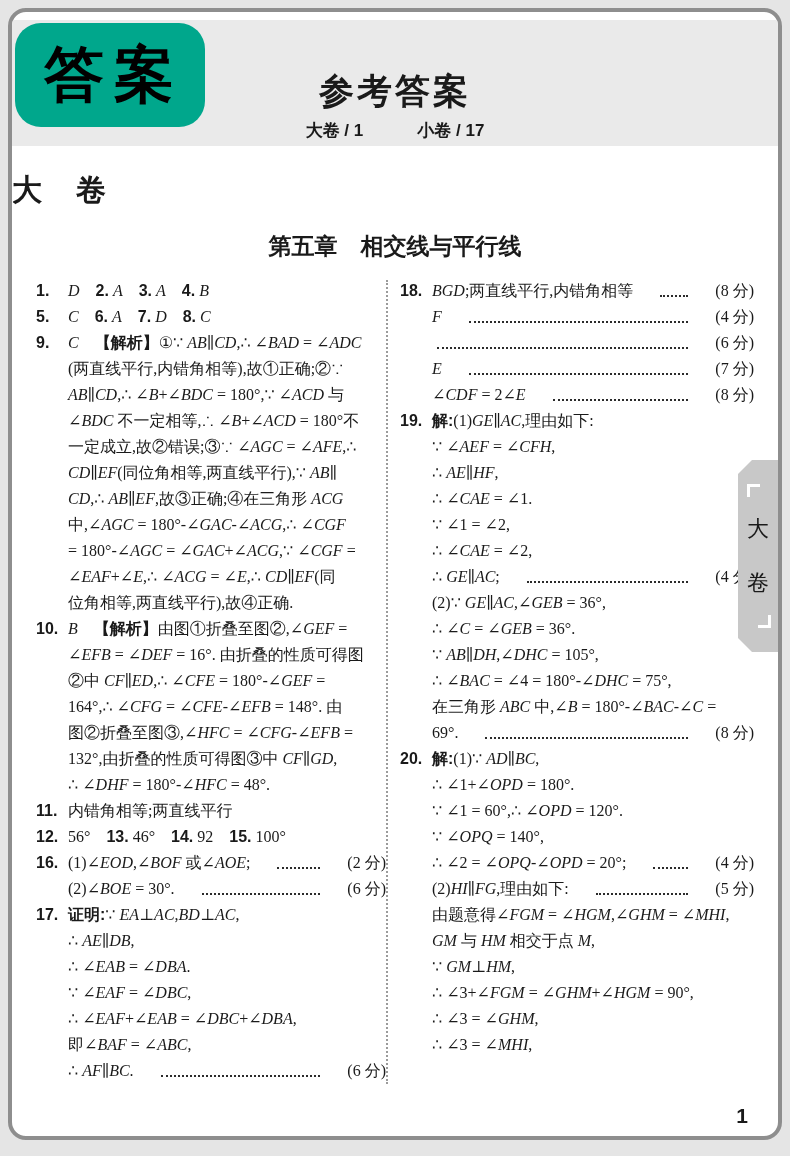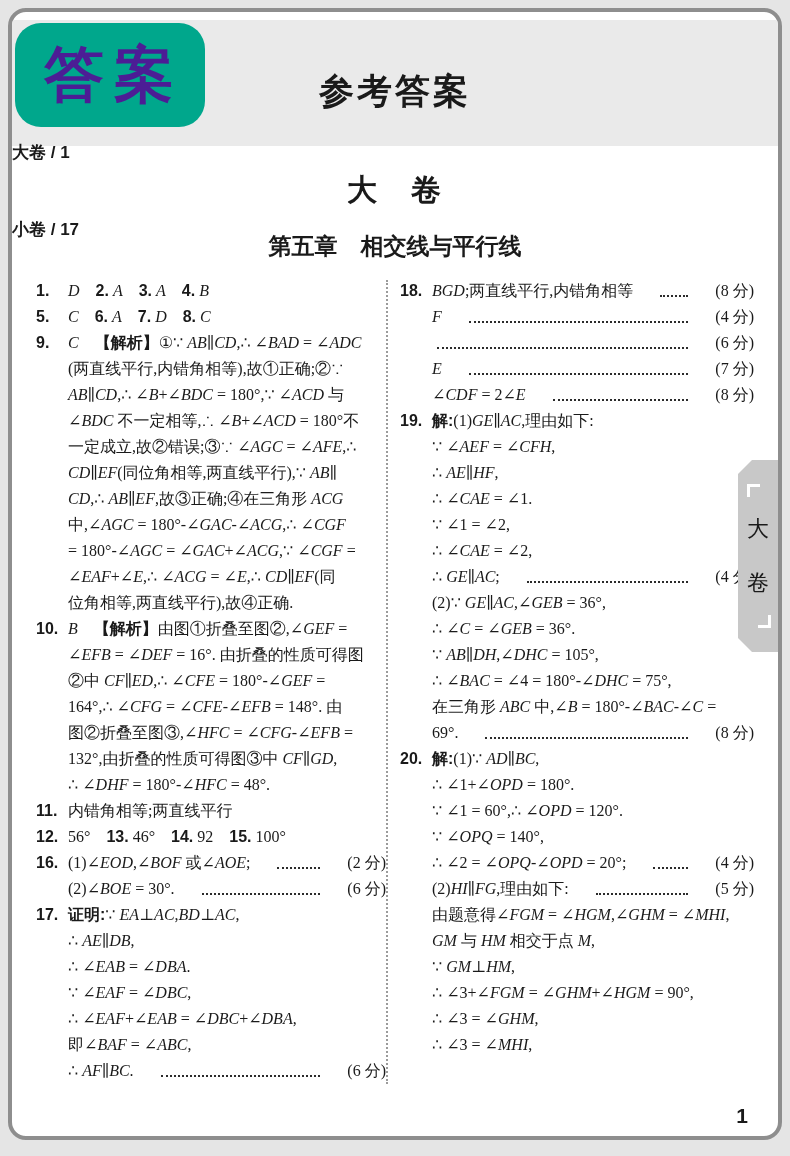--- a/index.html
+++ b/index.html
@@ -17,40 +17,39 @@
     overflow:hidden;
   }
   
   .header{
     position:relative;height:126px;background:#eaeaea;
   }
   .badge{
     position:absolute;left:3px;top:3px;width:190px;height:104px;
     background:#00a78c;border-radius:26px;
     display:flex;align-items:center;justify-content:center;
-    color:#4c1d95;font-size:60px;font-weight:bold;letter-spacing:10px;
+    color:#000000;font-size:60px;font-weight:bold;letter-spacing:10px;
     font-family:"Liberation Sans","DejaVu Sans",sans-serif;
     padding-left:8px;box-sizing:border-box;
   }
   .main-title{
     text-align:center;padding-top:48px;
     font-size:35px;font-weight:bold;letter-spacing:3px;
     font-family:"Liberation Sans","DejaVu Sans",sans-serif;
     margin-top:8px;
   }
   .subs{
-    display:flex;justify-content:center;gap:54px;margin-top:26px;
+    display:flex;justify-content:center;gap:54px;margin-top:4px;
     font-size:17px;font-weight:bold;
     font-family:"Liberation Sans","DejaVu Sans",sans-serif;
-    flex-direction:column;
   }
   
   .content{position:relative;}
   .section-title{
-    text-align:center;font-size:30px;font-weight:bold;margin:24px 0 0;
+    text-align:left;font-size:30px;font-weight:bold;margin:24px 0 0;
     letter-spacing:2px;
     font-family:"Liberation Sans","DejaVu Sans",sans-serif;
   }
   .chapter-title{
     text-align:center;font-size:23px;font-weight:bold;margin:20px 5px 16px;
     font-family:"Liberation Sans","DejaVu Sans",sans-serif;
   }
   .cols{display:flex;align-items:stretch;padding:0 24px;}
   .col{font-size:16px;line-height:26px;}
   .col.left{width:350px;flex:none;}

